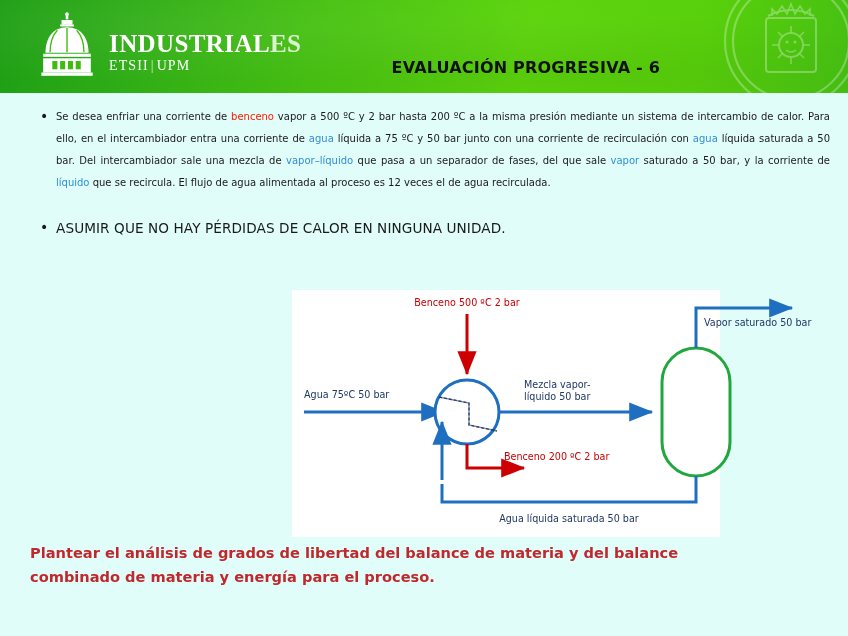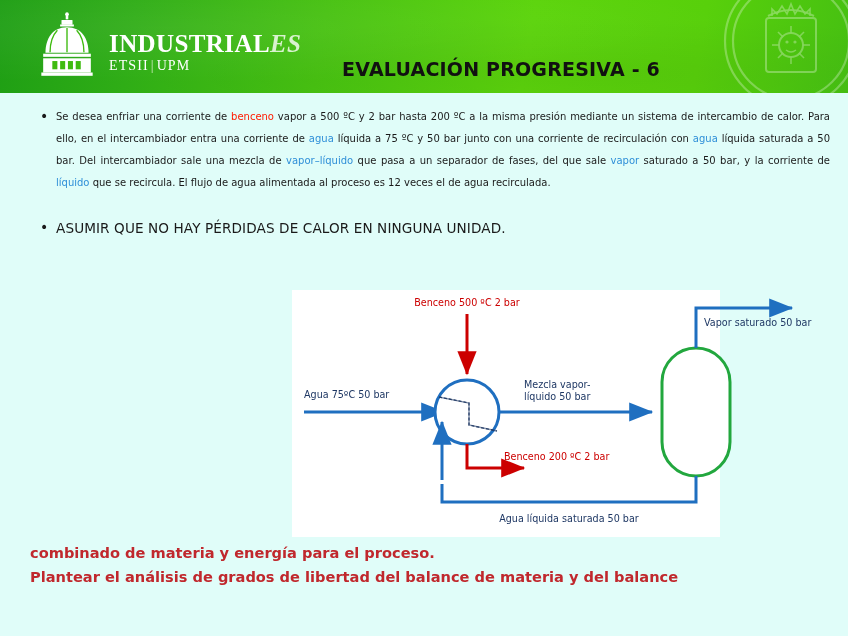--- a/index.html
+++ b/index.html
@@ -61,38 +61,38 @@
   .logo-mark { width: 66px; height: 66px; display: block; }
   .logo-text { padding-bottom: 4px; }
   .logo-line1 {
     font-family: "Liberation Serif", serif;
     font-weight: bold;
     font-size: 25px;
     letter-spacing: 0.4px;
     line-height: 1;
     color: #ffffff;
   }
-  .logo-line1 .dim { color: #d9f2cf; font-style: italic; }
+  .logo-line1 .dim { color: #d9f2cf; }
   .logo-line2 {
     font-family: "Liberation Serif", serif;
     font-size: 14px;
     letter-spacing: 1.1px;
     line-height: 1.15;
     color: #ffffff;
     margin-top: 2px;
   }
   .logo-line2 .sep { color: #c8e9b8; padding: 0 2px; }
 
   .header-title {
     position: absolute;
     right: 188px;
     top: 58px;
     font-family: "DejaVu Sans", sans-serif;
     font-weight: bold;
-    font-size: 19px;
+    font-size: 16px;
     color: #111111;
     letter-spacing: 0.2px;
     white-space: nowrap;
   }
 
   
   .content {
     position: absolute;
     left: 0;
     top: 93px;
@@ -290,17 +290,17 @@
 
       <path d="M404 58 L404 18 L500 18" fill="none" stroke="#1f6fc0" stroke-width="3" marker-end="url(#arrow-blue)"></path>
       <text class="dtxt dtxt-blue" x="412" y="36" text-anchor="start">Vapor saturado 50 bar</text>
 
       <path d="M404 186 L404 212 L150 212 L150 194" fill="none" stroke="#1f6fc0" stroke-width="3"></path>
       <text class="dtxt dtxt-blue" x="277" y="232" text-anchor="middle">Agua líquida saturada 50 bar</text>
     </svg>
   </div>
 
   <div class="footer-note">
+    <div>Plantear el análisis de grados de libertad del balance de materia y del balance</div>
     <div>combinado de materia y energía para el proceso.</div>
-    <div>Plantear el análisis de grados de libertad del balance de materia y del balance</div>
   </div>
 
 </div>
 
 </body></html>

